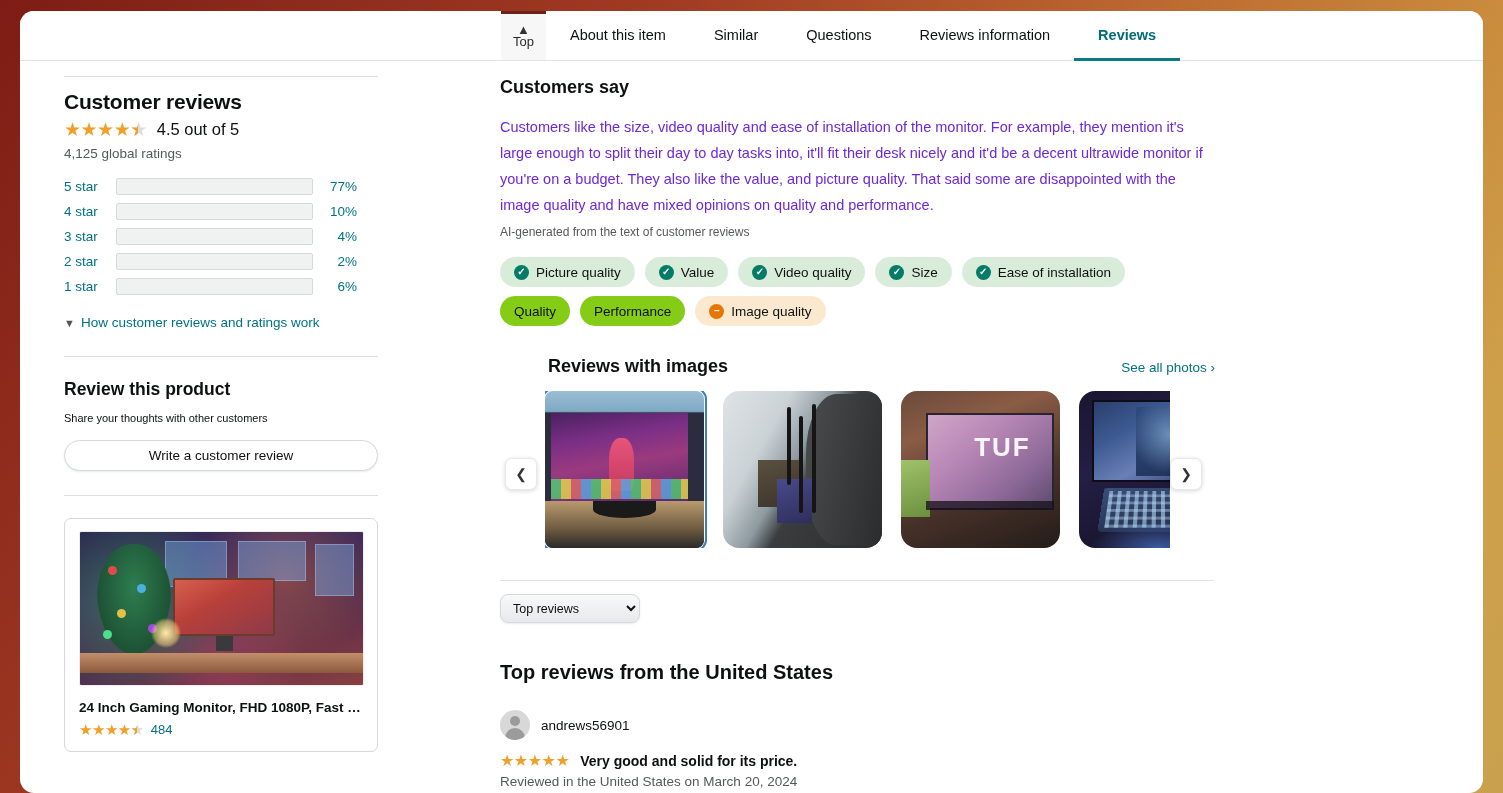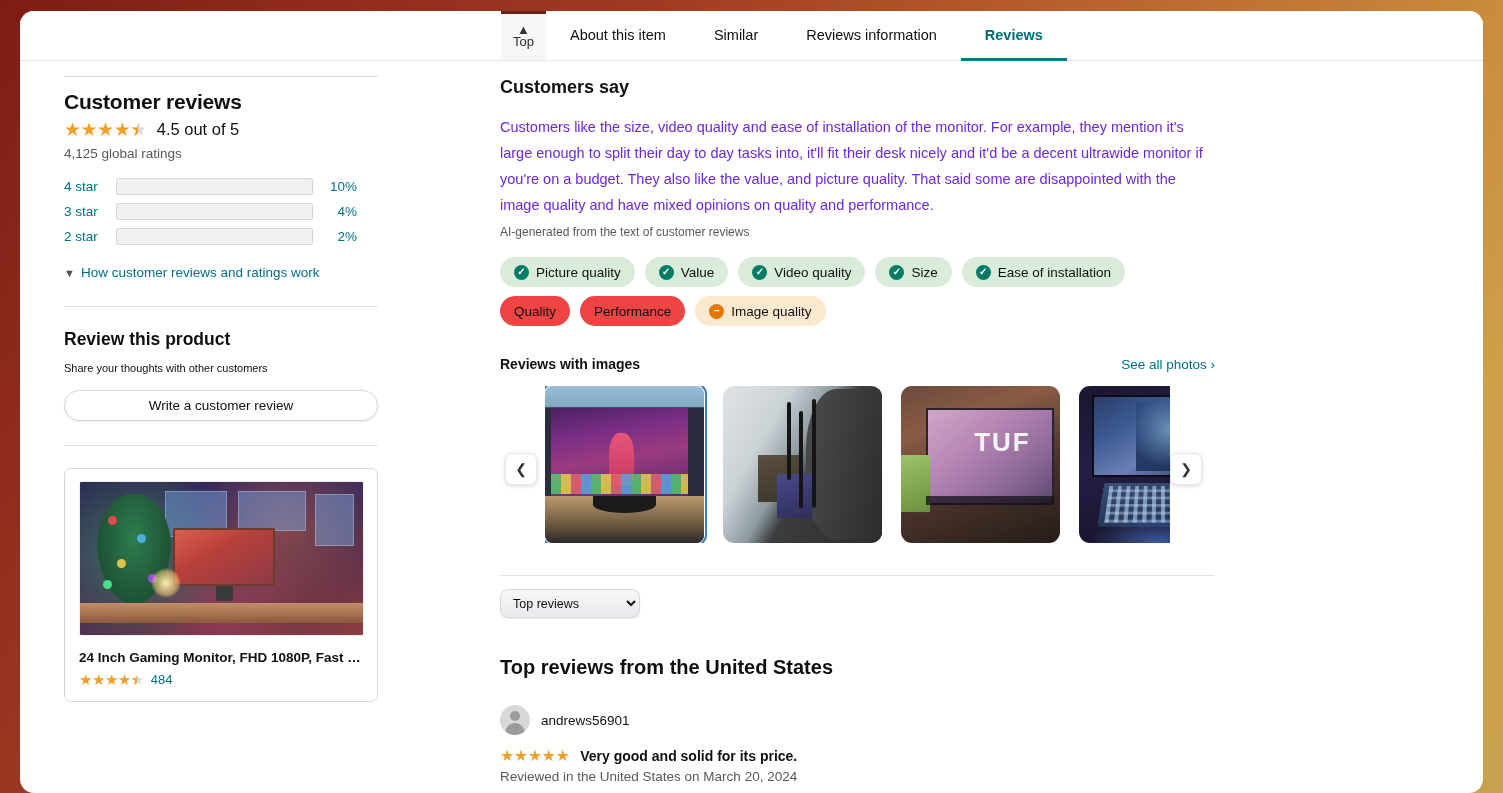--- a/index.html
+++ b/index.html
@@ -268,58 +268,58 @@
     gap: 7px;
     height: 30px;
     padding: 0 14px;
     border-radius: 16px;
     font-size: 13.5px;
     color: #0f1111;
     cursor: pointer;
     white-space: nowrap;
   }
   .chip.pos { background: #d9ecd9; }
-  .chip.neu { background: #ef4444; text-align: right; }
+  .chip.neu { background: #84cc16; text-align: right; }
   .chip.neg { background: #fbe9cf; }
   .chip-icon {
     width: 15px; height: 15px; border-radius: 50%;
     display: inline-flex; align-items: center; justify-content: center;
     font-size: 10px; color: #fff; font-weight: 700; line-height: 1;
     flex: 0 0 15px;
   }
   .chip-icon.pos { background: #037b66; }
   .chip-icon.neg { background: #e77600; }
 
   
   .riw-head {
     display: flex; align-items: baseline; justify-content: space-between;
     margin-top: 30px; width: 715px;
   }
-  h2.riw-title { font-size: 14px; font-weight: 700; color: #0f1111; }
+  h2.riw-title { font-size: 18px; font-weight: 700; color: #0f1111; margin-left: 48px; }
   .see-all { font-size: 13.5px; color: #007185; cursor: pointer; white-space: nowrap; }
 
   .carousel {
     position: relative;
     margin-top: 14px;
     width: 730px;
     height: 165px;
   }
   .thumbs {
     position: absolute;
     left: 45px;
     top: 0;
     display: flex;
     gap: 19px;
     width: 625px;
     overflow: hidden;
   }
   .thumb {
     width: 159px;
     height: 157px;
-    border-radius: 11px;
+    border-radius: 16px;
     overflow: hidden;
     cursor: pointer;
     position: relative;
     flex: 0 0 159px;
   }
   .thumb.sel {
     outline: 2px solid #3b7dbd;
     outline-offset: 1px;
     border-radius: 8px;
   }
@@ -492,20 +492,21 @@
 
 <div id="page-card">
 
   <div id="subnav">
     <div class="nav-top-btn">
       <span class="nav-top-caret">▲</span>
       <span class="nav-top-label">Top</span>
     </div>
     <div class="nav-item">About this item</div>
     <div class="nav-item">Similar</div>
+    <div class="nav-item">Questions</div>
     <div class="nav-item">Reviews information</div>
     <div class="nav-item active">Reviews</div>
   </div>
 
   <div id="content">
 
     <aside id="sidebar">
       <div class="sb-inner">
         <div class="sb-rule"></div>
 
@@ -519,33 +520,43 @@
               <span class="star">★</span>
               <span class="star half">★</span>
           </span>
           <span class="rating-text">4.5 out of 5</span>
         </div>
 
         <div class="global-ratings">4,125 global ratings</div>
 
         <div>
           <div class="hist-row">
+            <span class="hist-label">5 star</span>
+            <span class="hist-bar"><span class="hist-fill" id="hf0" style="width: 77%;"></span></span>
+            <span class="hist-pct">77%</span>
+          </div>
+          <div class="hist-row">
             <span class="hist-label">4 star</span>
             <span class="hist-bar"><span class="hist-fill" id="hf1" style="width: 10%;"></span></span>
             <span class="hist-pct">10%</span>
           </div>
           <div class="hist-row">
             <span class="hist-label">3 star</span>
             <span class="hist-bar"><span class="hist-fill" id="hf2" style="width: 4%;"></span></span>
             <span class="hist-pct">4%</span>
           </div>
           <div class="hist-row">
             <span class="hist-label">2 star</span>
             <span class="hist-bar"><span class="hist-fill" id="hf3" style="width: 2%;"></span></span>
             <span class="hist-pct">2%</span>
+          </div>
+          <div class="hist-row">
+            <span class="hist-label">1 star</span>
+            <span class="hist-bar"><span class="hist-fill" id="hf4" style="width: 6%;"></span></span>
+            <span class="hist-pct">6%</span>
           </div>
         </div>
 
         <div class="how-link">
           <span class="chev-down">▼</span>
           <span>How customer reviews and ratings work</span>
         </div>
 
         <div style="margin-top:26px" class="sb-rule"></div>
 

